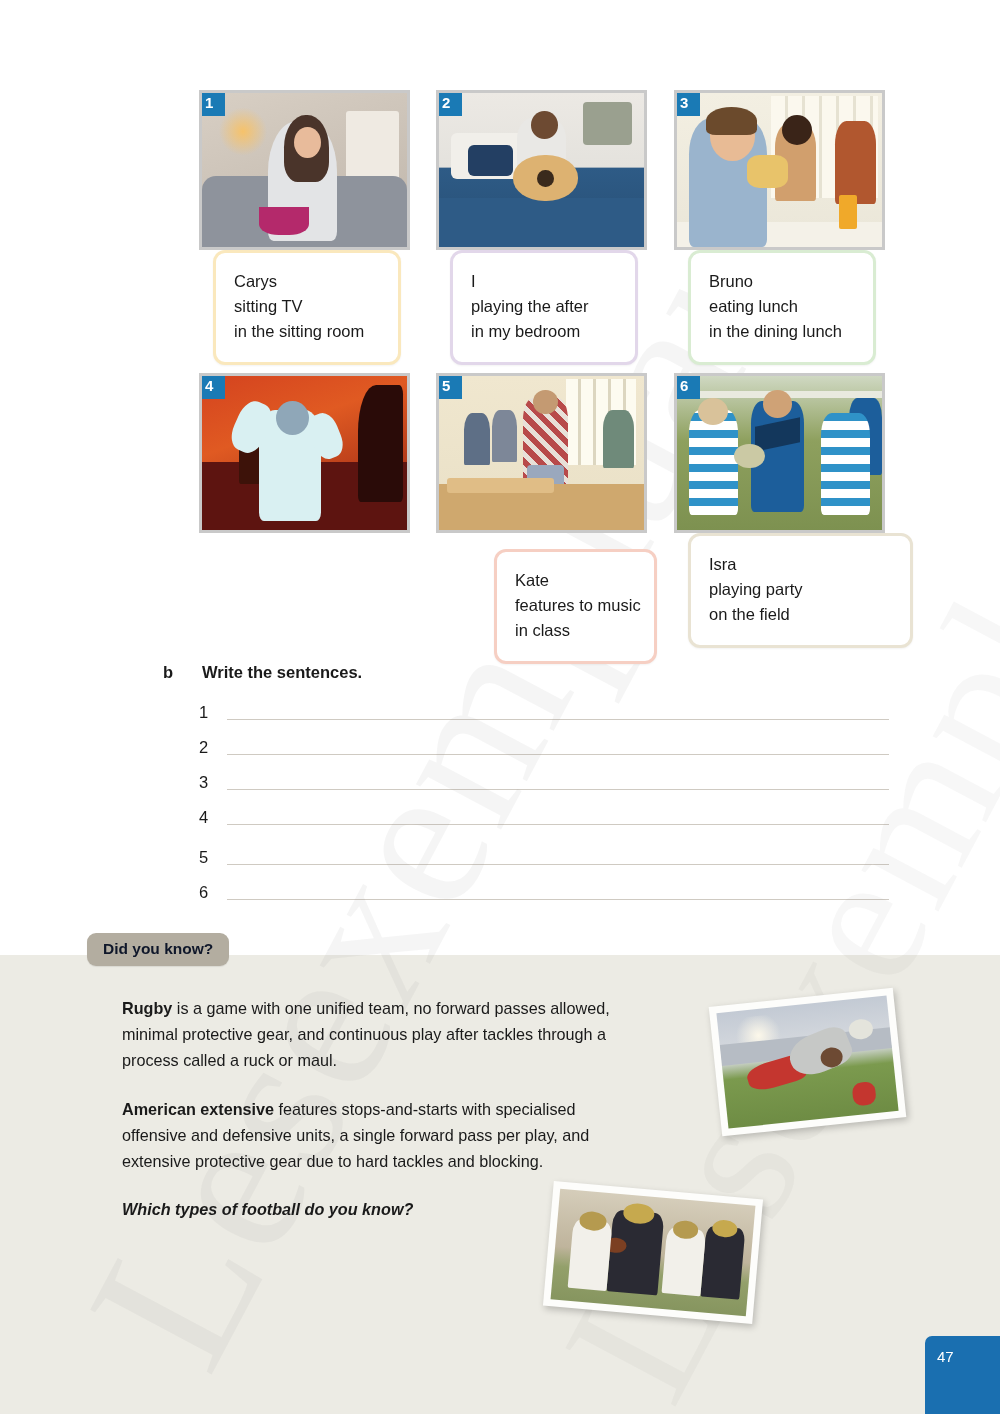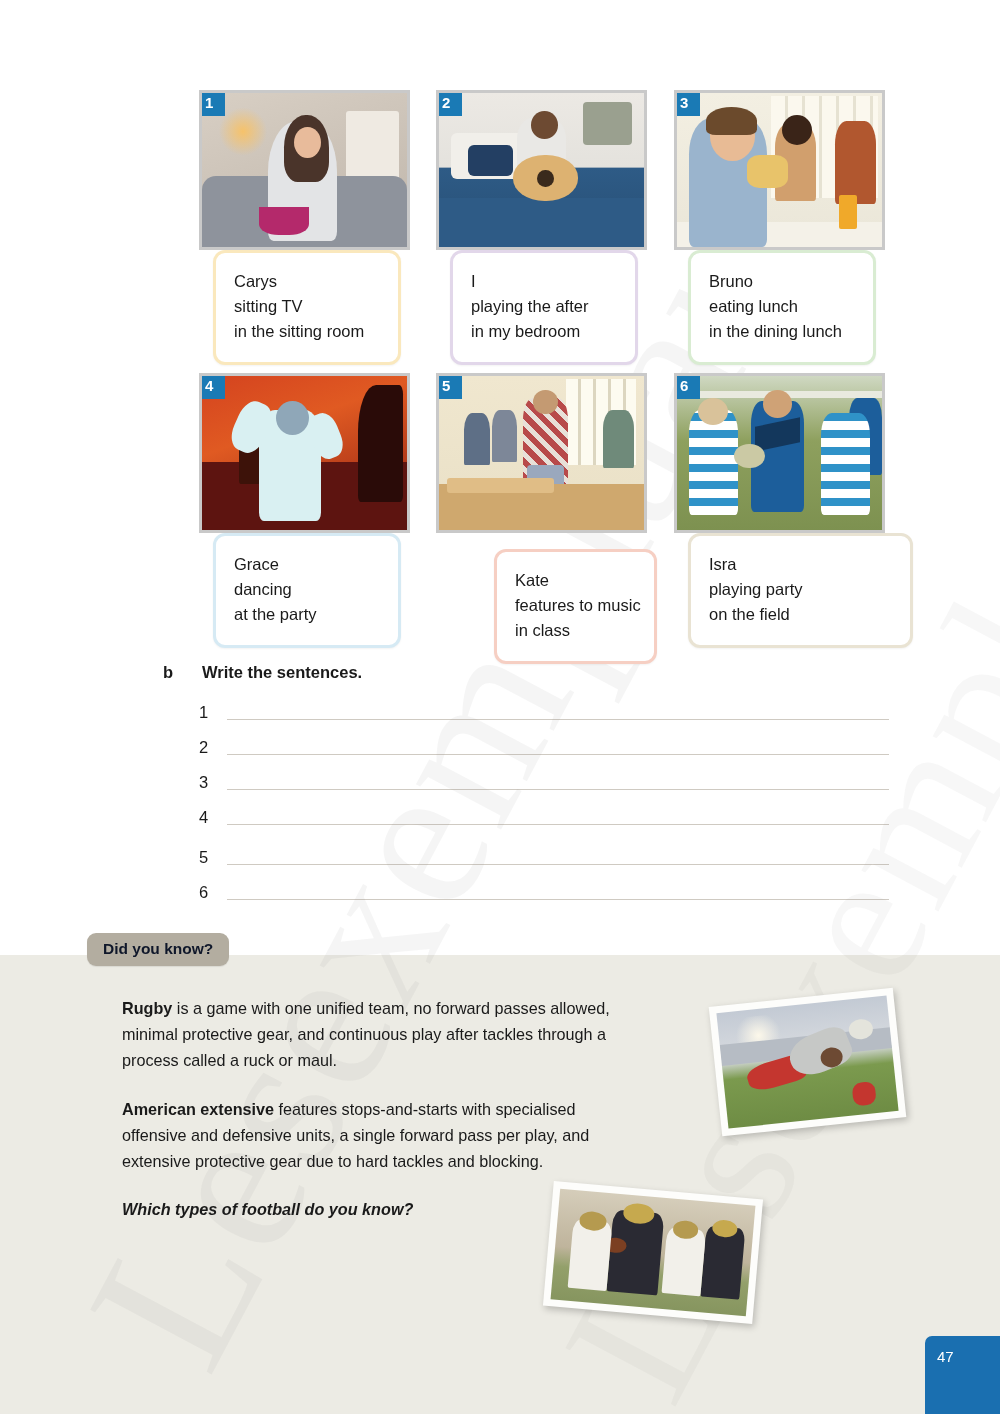--- a/index.html
+++ b/index.html
@@ -315,25 +315,20 @@
       <div class="sc s4"></div>
       <div class="s4-dark"></div>
         <div class="s4-sil"></div>
         <div class="s4-sil2"></div>
       <div class="s4-girl"></div>
         <div class="s4-arm"></div>
         <div class="s4-arm2"></div>
         <div class="s4-head"></div>
       <div class="badge">4</div>
     </div>
-    <div class="caption" style="left:14px; top:160px; width:188px; border-color:#d6eaf4;">
-      <div>Grace</div>
-      <div>dancing</div>
-      <div>at the party</div>
-    </div>
   </div>
 
   <div class="card" style="left:436px; top:373px;">
     <div class="photo" style="width:211px;height:160px;">
       <div class="sc s5"></div>
       <div class="s5-win"></div>
         <div class="s5-pupil1"></div>
         <div class="s5-pupil2"></div>
         <div class="s5-pupil3"></div>
       <div class="s5-girl"></div>

